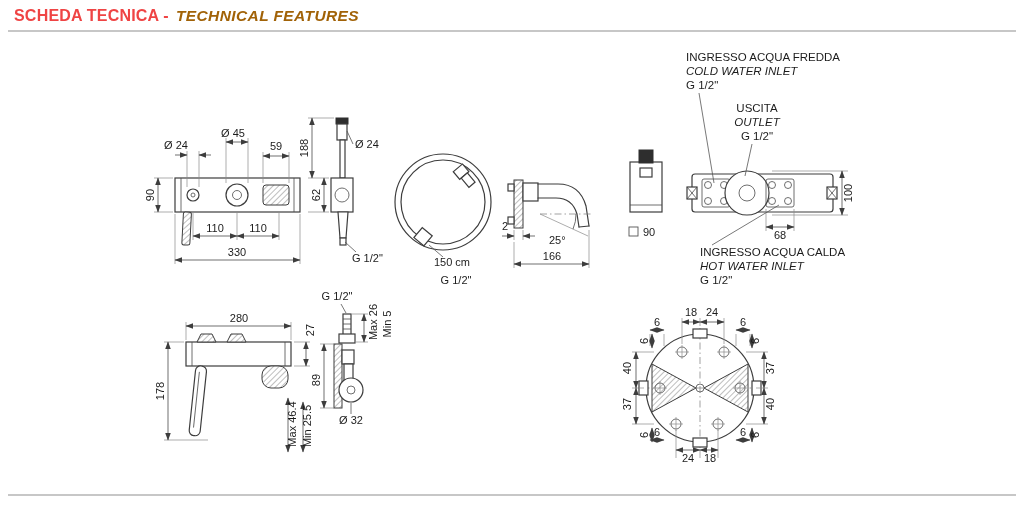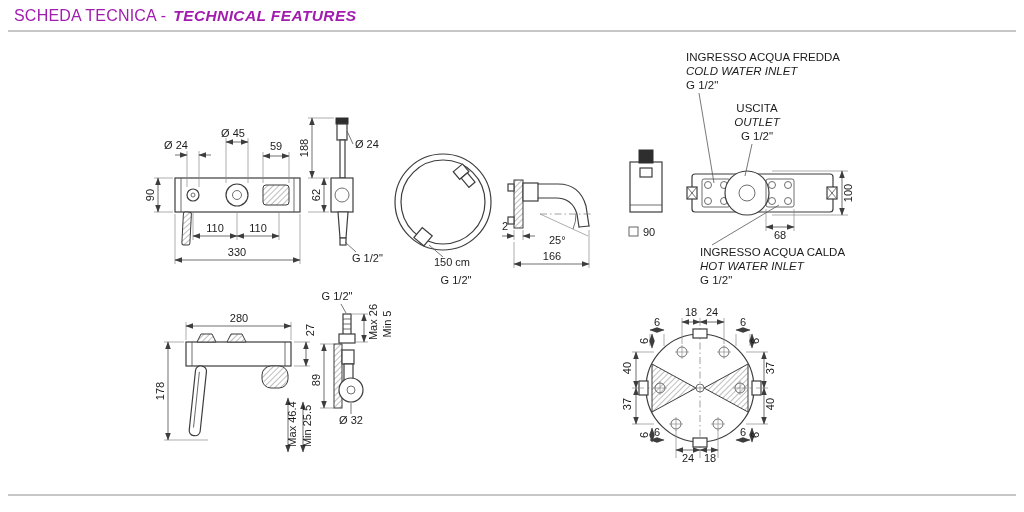--- a/index.html
+++ b/index.html
@@ -1,20 +1,20 @@
 <!DOCTYPE html>
 <html><head>
 <meta charset="utf-8">
 <style>
   html,body { margin:0; padding:0; background:#ffffff; }
   body { width:1024px; height:512px; overflow:hidden; font-family:"Liberation Sans",sans-serif; }
   .page { position:relative; width:1024px; height:512px; background:#fff; }
   .header { position:absolute; top:7px; left:14px; white-space:nowrap; }
-  .title { font-weight:normal; font-size:16px; color:#a21caf; letter-spacing:.2px; }
-  .subtitle { font-weight:bold; font-style:italic; font-size:15.5px; color:#a21caf; margin-left:7px; letter-spacing:.4px; }
+  .title { font-weight:bold; font-size:16px; color:#ef4444; letter-spacing:.2px; }
+  .subtitle { font-weight:bold; font-style:italic; font-size:15.5px; color:#a16207; margin-left:7px; letter-spacing:.4px; }
   .rule { position:absolute; left:8px; right:8px; height:2px; background:#c7c7c7; }
   .rule-top { top:30px; }
   .rule-bottom { top:494px; }
   svg.drawing { position:absolute; left:0; top:0; width:1024px; height:512px; }
   .ln { fill:none; stroke:#3d3d3d; stroke-width:1.2; stroke-linejoin:round; stroke-linecap:round; }
   .ln-thin { fill:none; stroke:#4a4a4a; stroke-width:.8; }
   .fill-w { fill:#ffffff; stroke:#3d3d3d; stroke-width:1.2; }
   .fill-h { fill:url(#hatch); stroke:#3d3d3d; stroke-width:1; }
   .fill-d { fill:#2e2e2e; stroke:#2e2e2e; }
   .dim { stroke:#555; stroke-width:.85; fill:none; }

